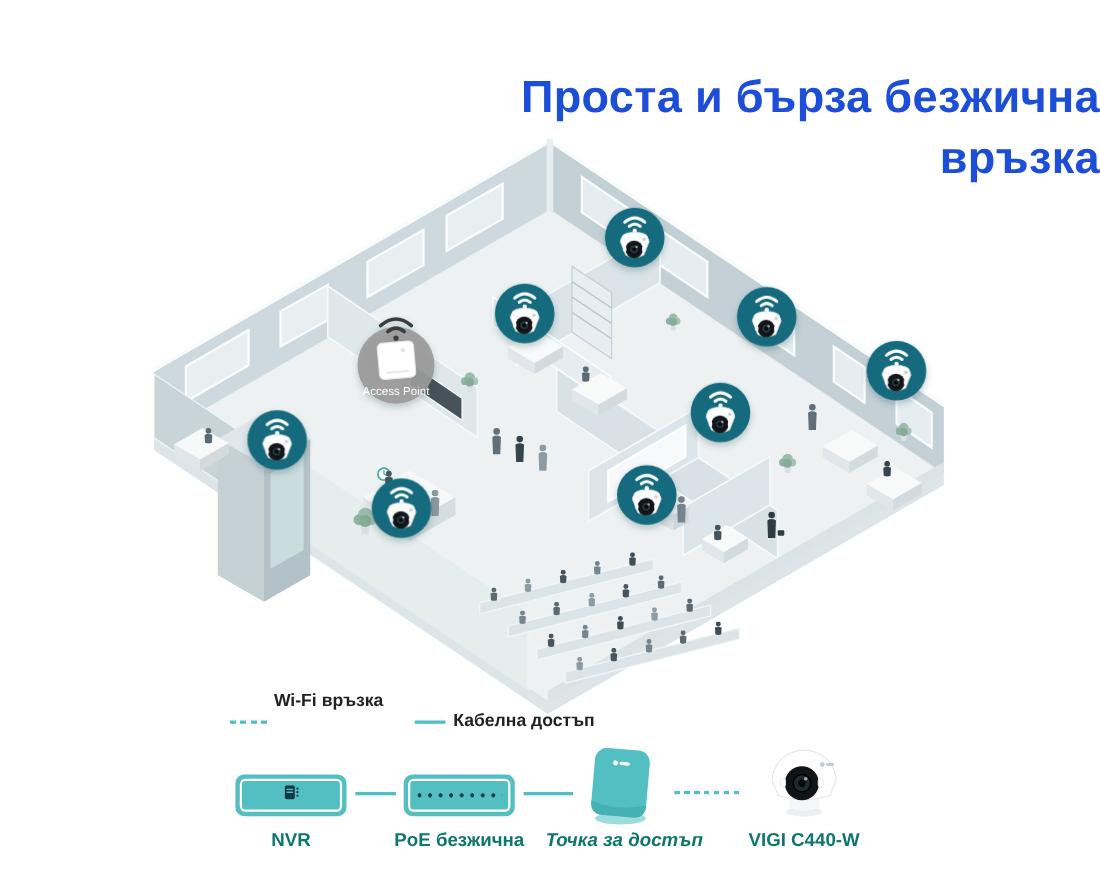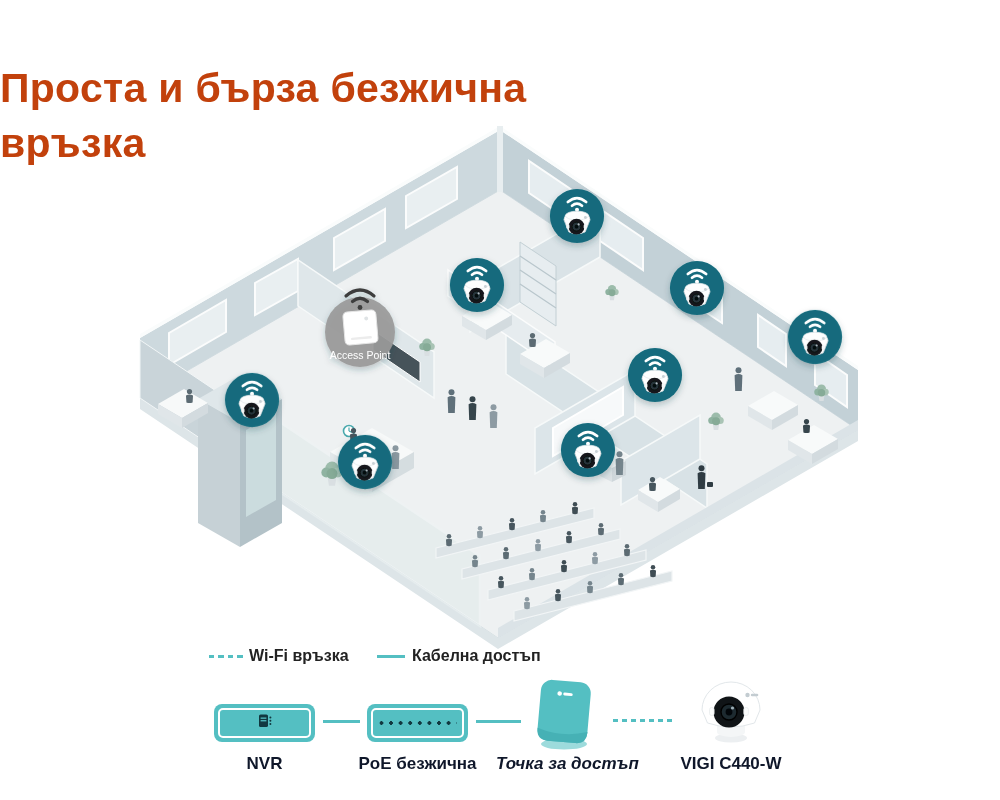--- a/index.html
+++ b/index.html
@@ -10,49 +10,49 @@
     --wallR:#c3d1d7;
     --wallInt:#dae3e7;
     --floor:#eef1f2;
   }
   html,body{margin:0;padding:0;}
   body{
     width:1000px;height:800px;background:#ffffff;position:relative;overflow:hidden;
     font-family:"Liberation Sans", sans-serif;color:var(--ink);
   }
   .title{
-    position:absolute;top:34px;left:0;width:100%;text-align:left;
-    font-size:41px;line-height:1.32;font-weight:700;letter-spacing:.3px;color:#c2410c;
+    position:absolute;top:34px;left:0;width:100%;text-align:right;
+    font-size:41px;line-height:1.32;font-weight:700;letter-spacing:.3px;color:#1d4ed8;
   }
   .scene{position:absolute;left:0;top:0;width:1000px;height:800px;}
   
   .legend-sample{position:absolute;display:block;}
   .dash-sample{left:209px;top:655px;width:35px;height:3px;
     background:repeating-linear-gradient(90deg,var(--teal) 0 5.5px,transparent 5.5px 9.5px);}
   .solid-sample{left:377px;top:655px;width:28px;height:3px;background:var(--teal);}
   .legend-text{position:absolute;font-size:16px;font-weight:700;color:#222;white-space:nowrap;}
-  .wifi-label{left:249px;top:647px;}
+  .wifi-label{left:249px;top:629px;}
   .wired-label{left:412px;top:647px;}
   .dev-box{position:absolute;background:var(--teal);border-radius:8px;width:101px;height:38px;}
   .dev-box::after{content:"";position:absolute;inset:4px;border:2.5px solid #fff;border-radius:5px;}
   .nvr-box{left:214px;top:704px;}
   .poe-box{left:367px;top:704px;}
   .dev-box .glyph{position:absolute;left:50%;top:50%;transform:translate(-50%,-50%);}
   .poe-dots{width:77px;height:4px;
     background-image:radial-gradient(circle at 2px 2px,#113840 1.7px,transparent 1.9px);
     background-size:9.6px 4px;background-repeat:repeat-x;}
   .conn{position:absolute;height:3px;background:var(--teal);}
   .conn1{left:323px;top:720px;width:37px;}
   .conn2{left:476px;top:720px;width:45px;}
   .conn-dashed{position:absolute;left:613px;top:719px;width:60px;height:3px;
     background:repeating-linear-gradient(90deg,var(--teal) 0 5px,transparent 5px 9px);}
   .dev-svg{position:absolute;}
   .ap-svg{left:527px;top:678px;}
   .cam-svg{left:689px;top:676px;}
-  .dev-label{position:absolute;top:754px;font-size:17px;font-weight:700;color:#0f172a;text-align:center;white-space:nowrap;}
+  .dev-label{position:absolute;top:754px;font-size:17px;font-weight:700;color:#0f766e;text-align:center;white-space:nowrap;}
   .lbl-nvr{left:214px;width:101px;}
   .lbl-poe{left:350px;width:135px;}
   .lbl-ap{left:495px;width:145px;font-style:italic;}
   .lbl-cam{left:663px;width:136px;}
 </style>
 </head>
 <body>
 
 <h1 class="title">
   <div>Проста и бърза безжична</div>

